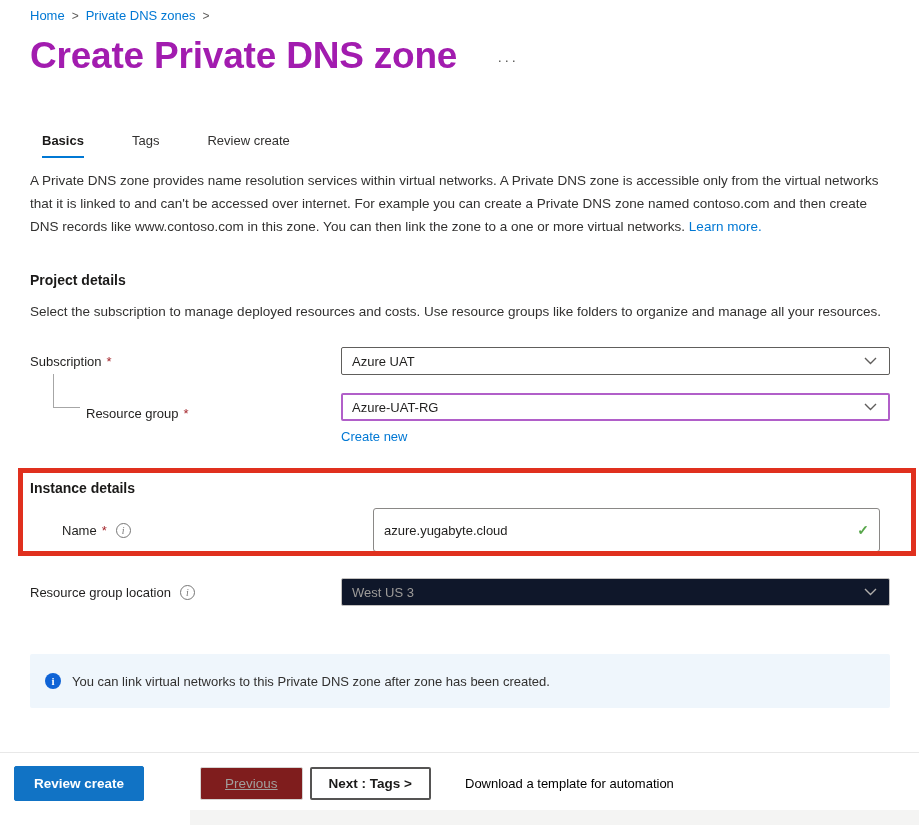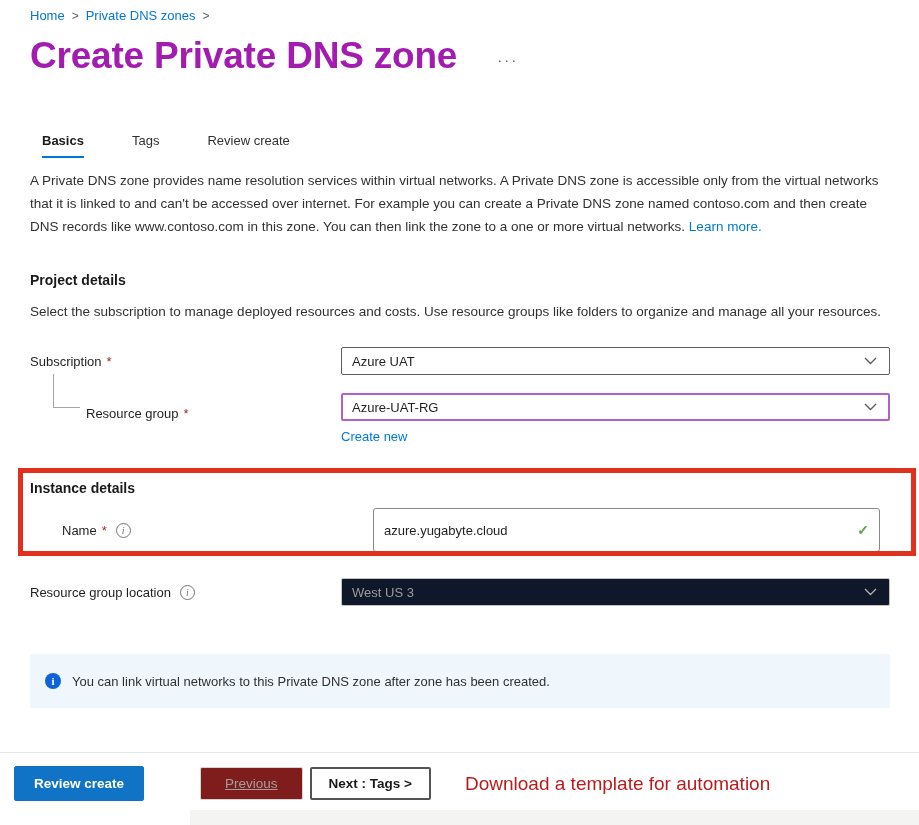--- a/index.html
+++ b/index.html
@@ -104,21 +104,21 @@
     padding:9px 19px;
   }
   .btn-prev {
     margin-left:56px; background:#7f1d1d; color:#a19f9d; border:1px solid #d6d4d2;
     padding:8px 24px; cursor:default;text-decoration:underline;
   }
   .btn-next {
     margin-left:7px; background:#fff; color:#1b1a19; font-weight:bold;
     border:2px solid #555453; padding:7px 17px;
   }
-  .dl-link { margin-left:34px; font-size:19px; color:#b91c1c; text-decoration:none; cursor:pointer; }
+  .dl-link { margin-left:34px; font-size:13px; color:#000000; text-decoration:none; cursor:pointer; }
 
   .bottom-strip { position:absolute; left:190px; right:0; bottom:0; height:15px; background:#f4f4f3; }
 </style>
 </head>
 <body>
 
 <div class="content">
 
   <div class="breadcrumb">
     <a>Home</a>

